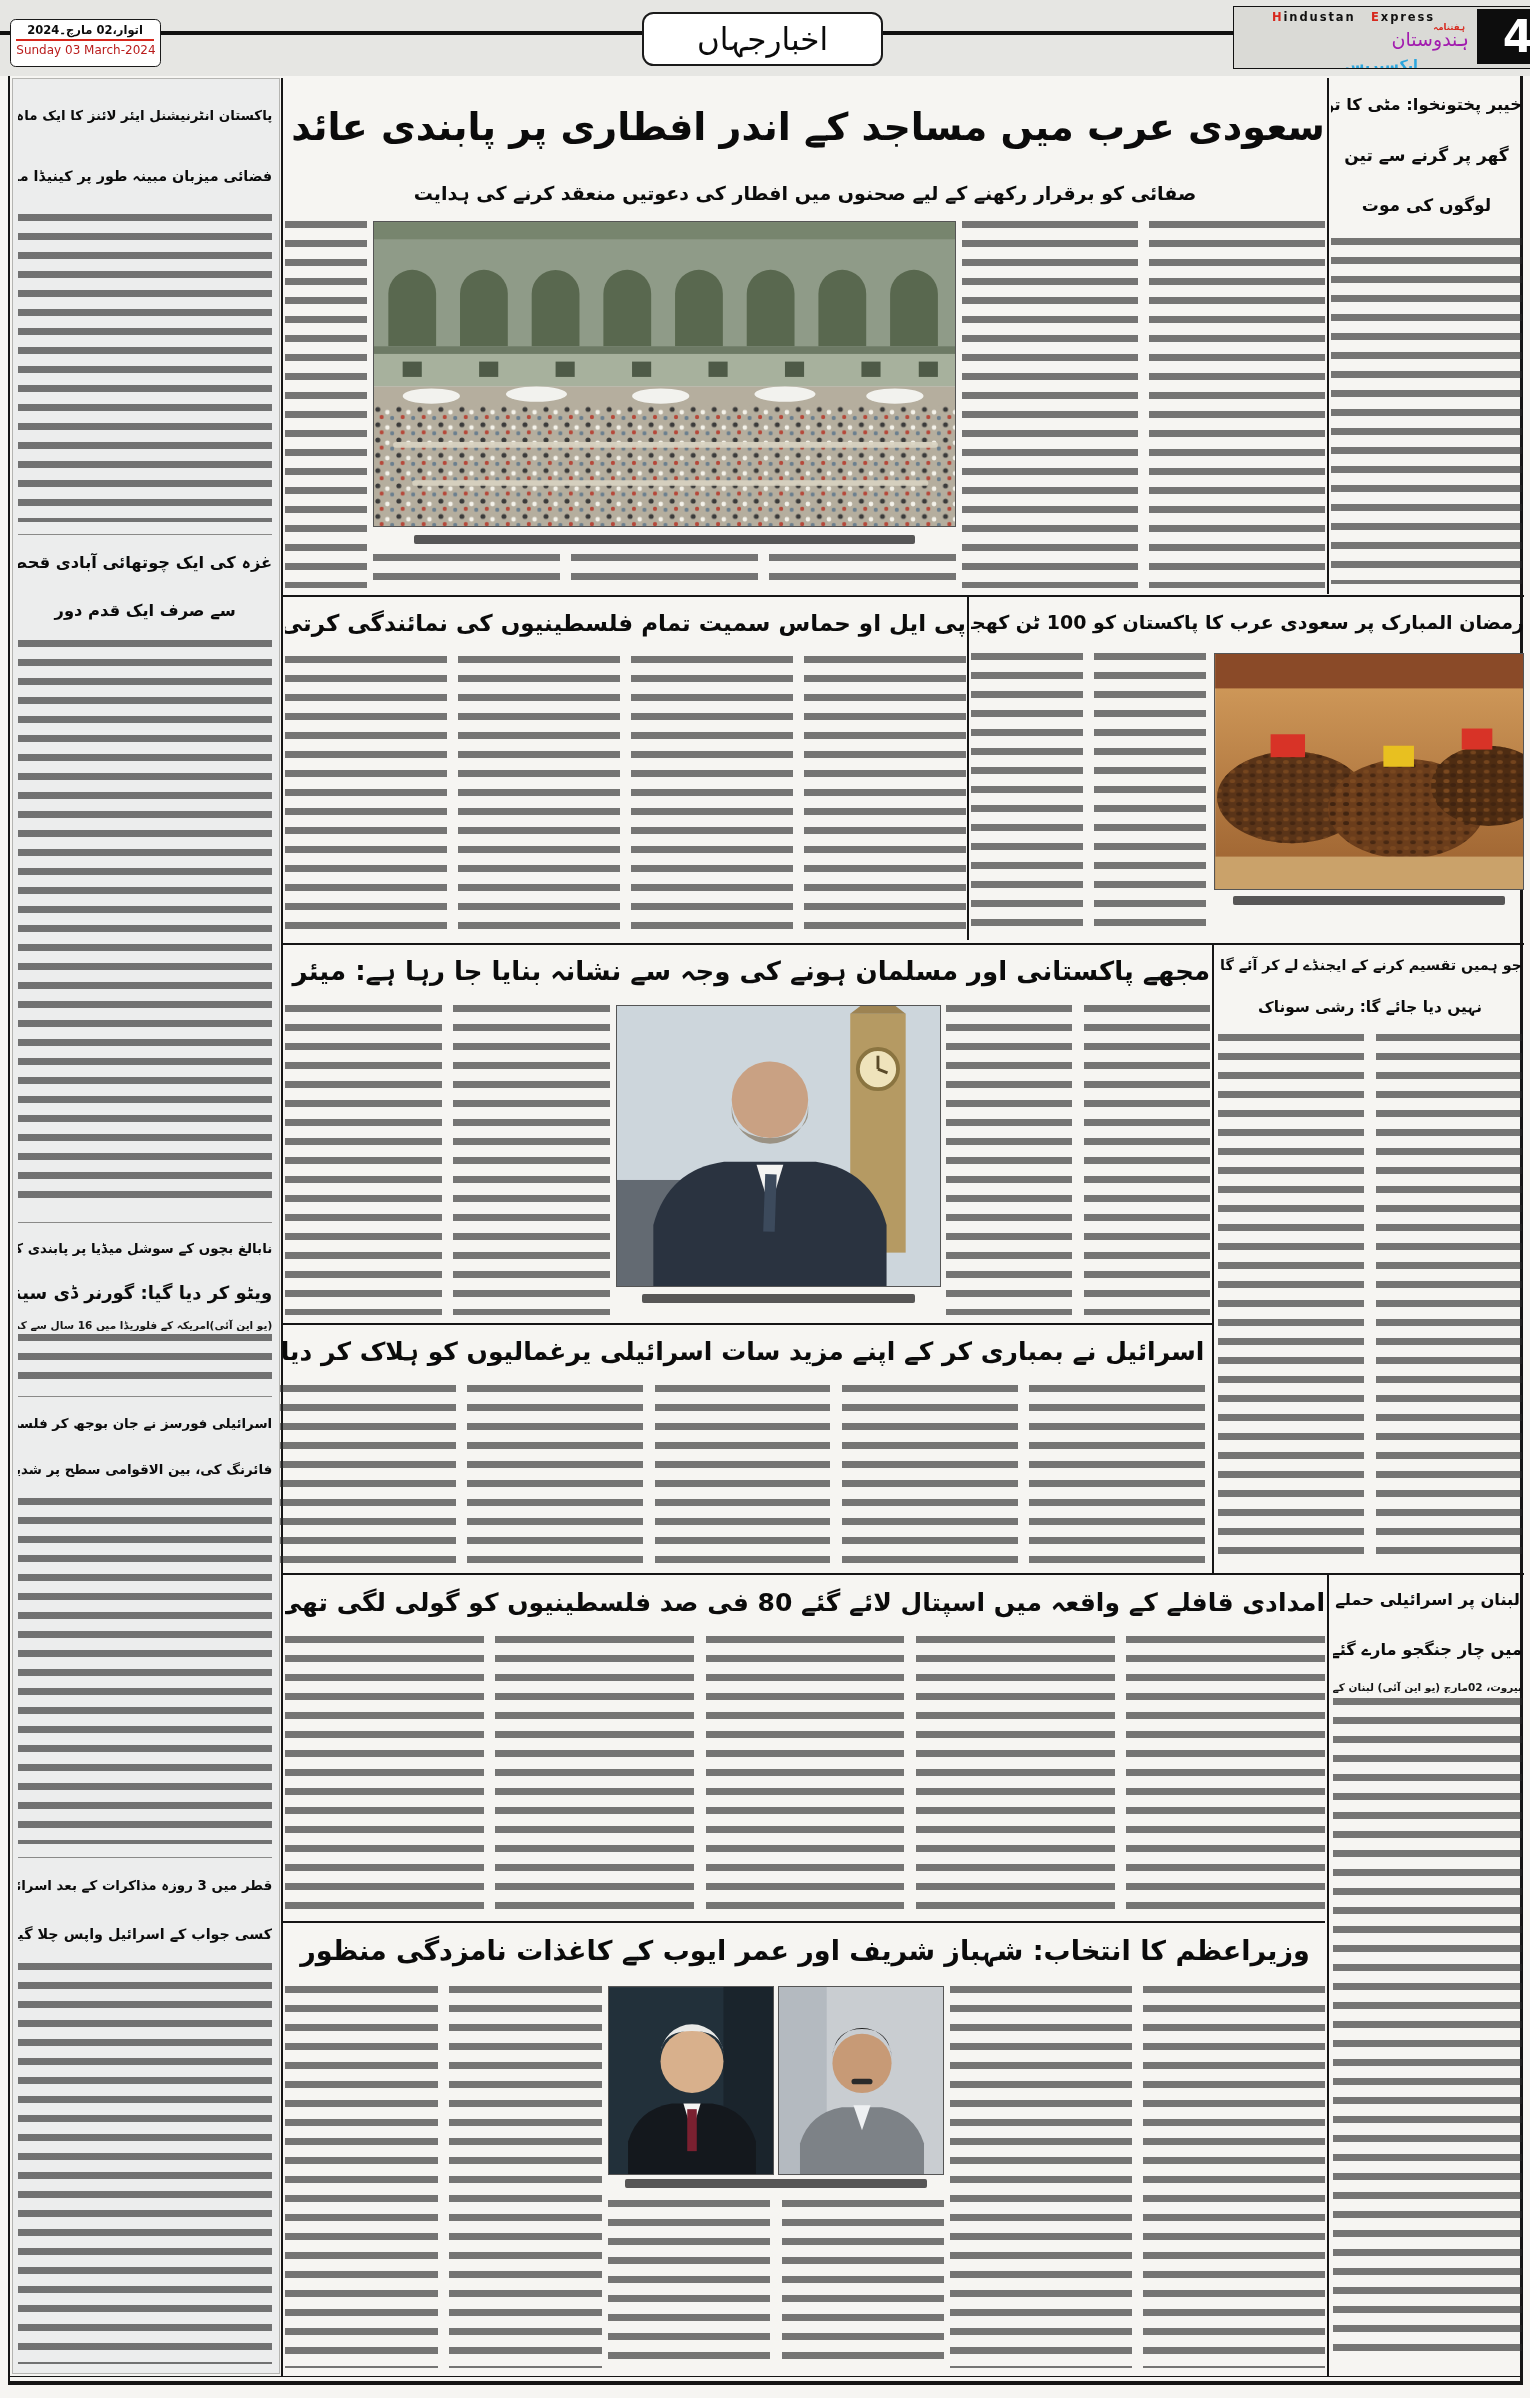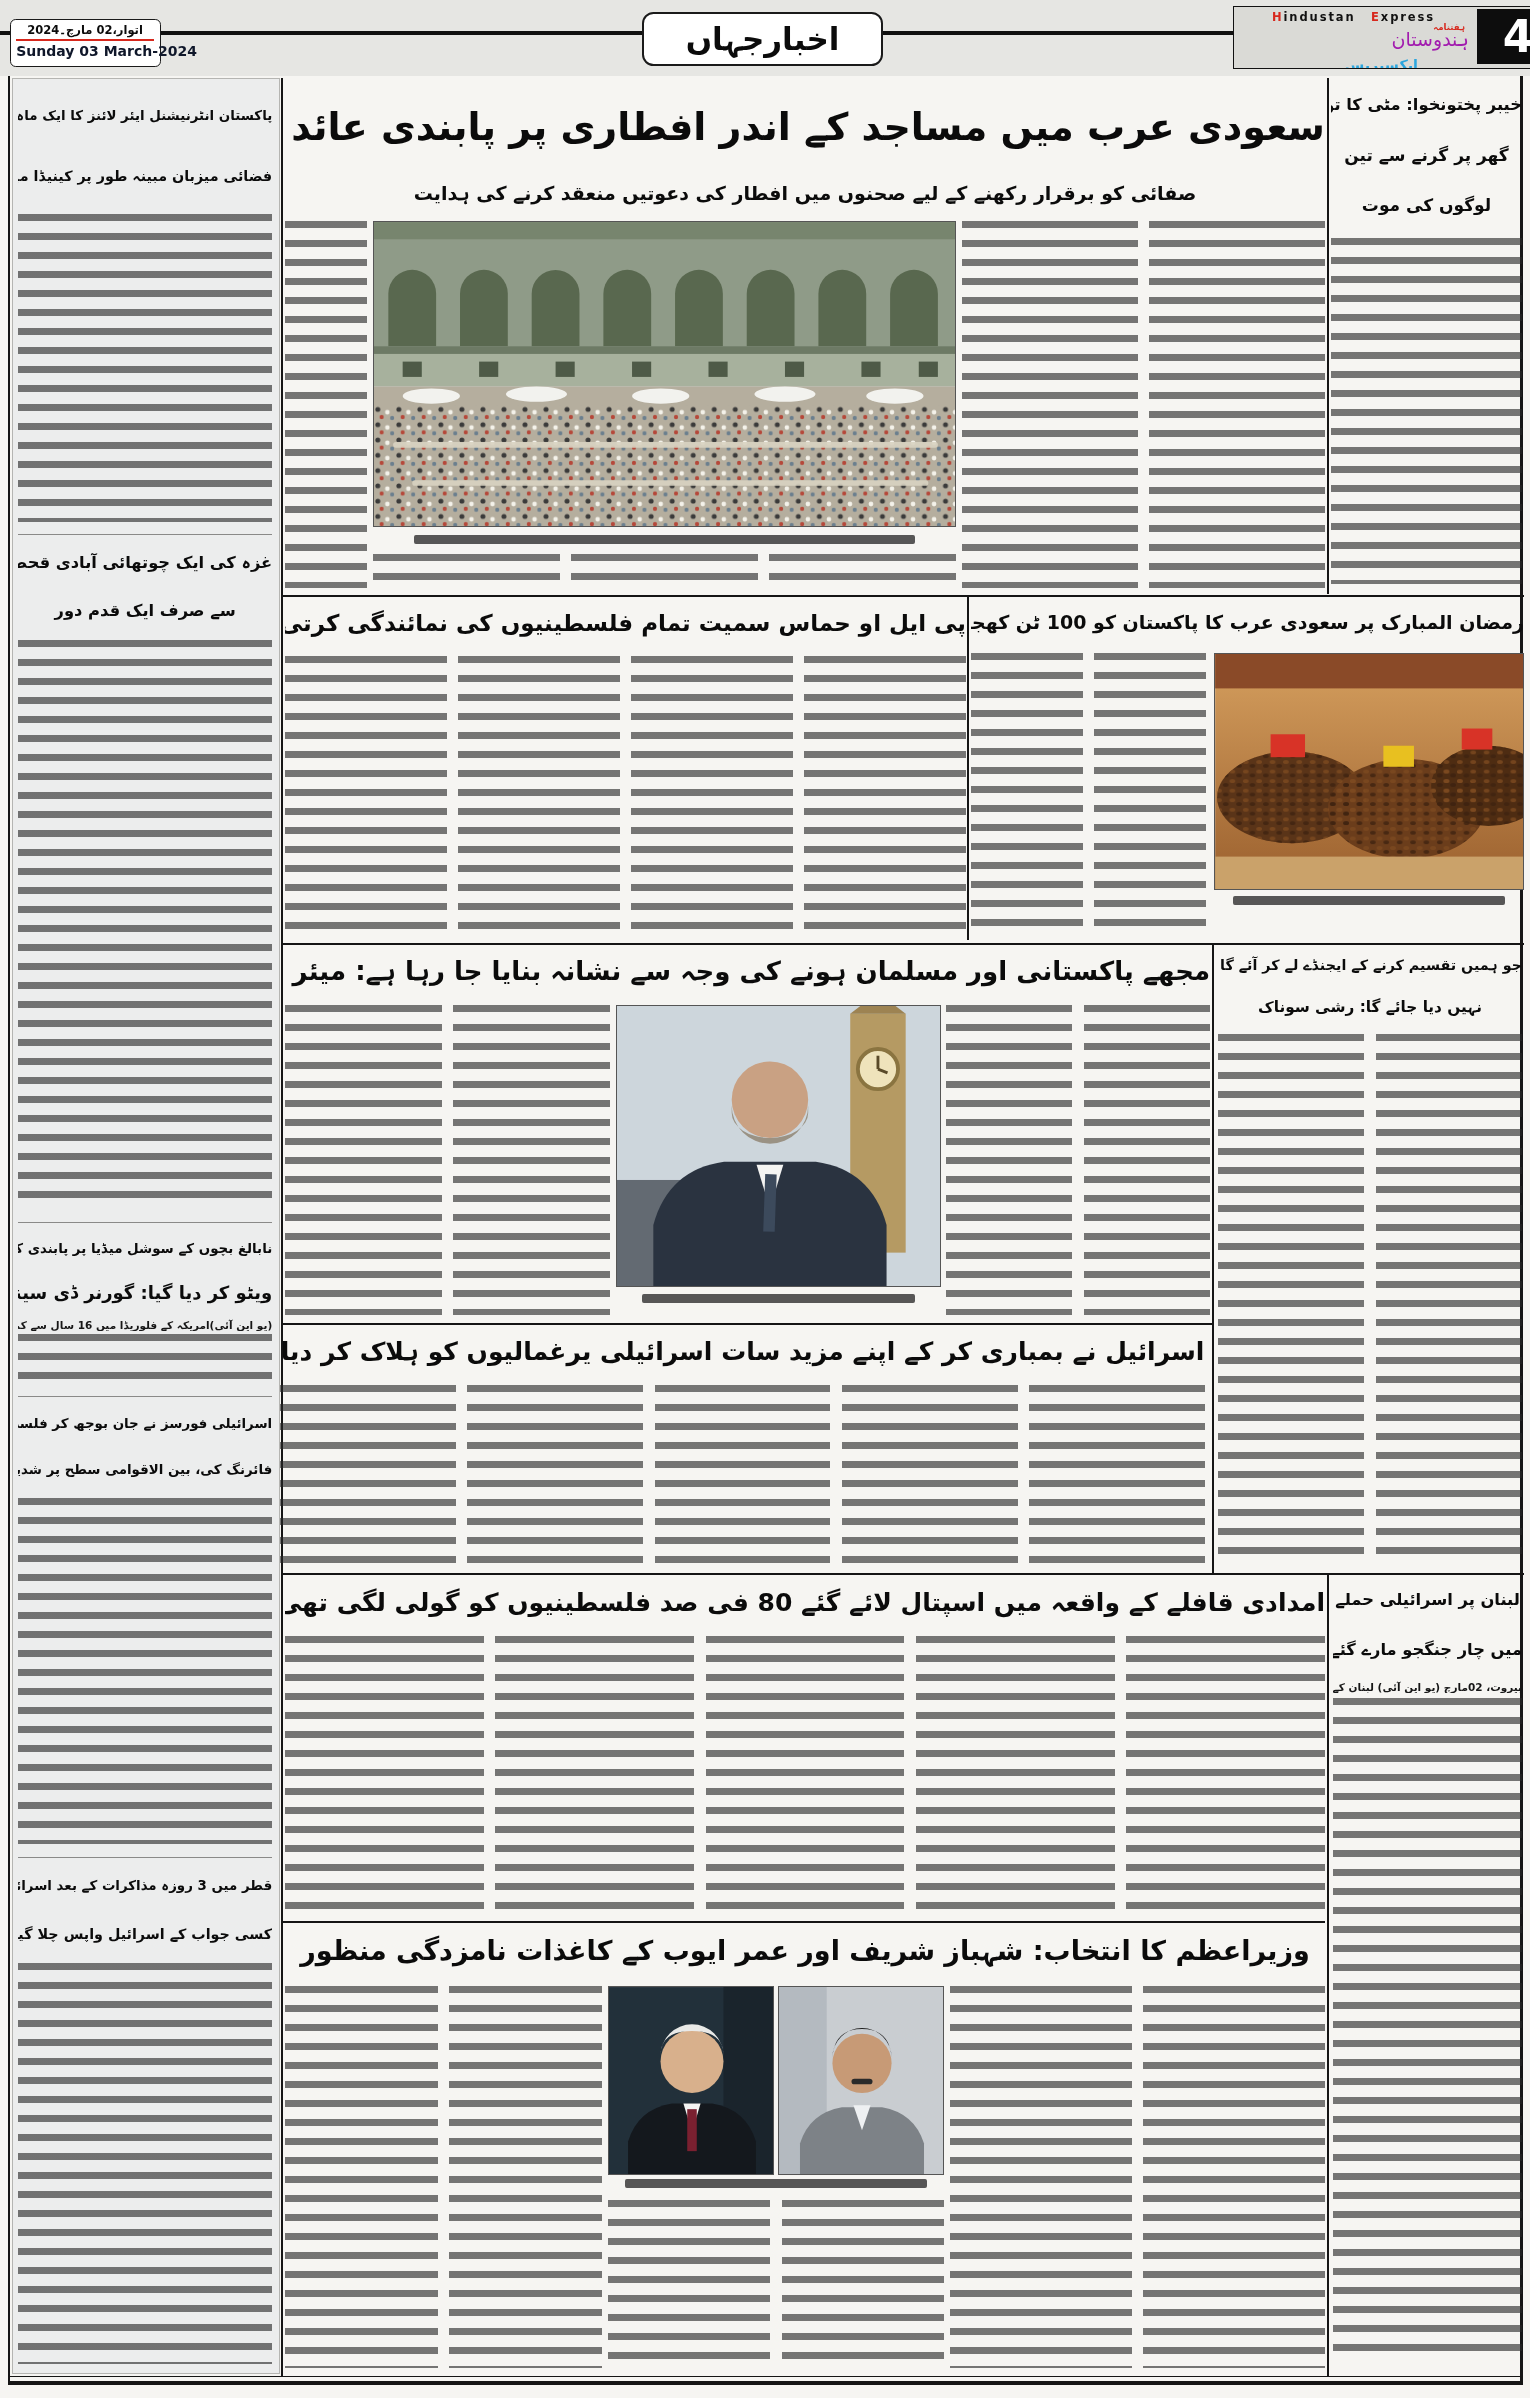--- a/index.html
+++ b/index.html
@@ -24,25 +24,25 @@
 <body>
 
 <div id="page">
 
   <div class="abs" style="left:0;top:0;width:1530px;height:76px;background:#e6e6e3">
     <div class="abs" style="left:0;top:31px;width:1530px;height:3.8px;background:#101010"></div>
 
     <div class="abs boxed" style="left:9.6px;top:19px;width:151px;height:48px;border-radius:5.7px;padding:2.9px 5.7px;text-align:center">
       <div class="rtl" style="font-size:11.5px;font-weight:bold;color:#0b0b0b;white-space:nowrap">اتوار،02 مارچ۔2024</div>
       <div style="height:1.9px;background:#d7281d;margin:1.9px 0"></div>
-      <div style="font-size:14px;font-weight:bold;color:#0f172a;white-space:nowrap">Sunday 03 March-2024</div>
+      <div style="font-size:12px;font-weight:normal;color:#b91c1c;white-space:nowrap">Sunday 03 March-2024</div>
     </div>
 
     <div class="abs boxed" style="left:642px;top:11.5px;width:241px;height:54px;border-width:2.9px;border-radius:11.5px;display:flex;align-items:center;justify-content:center">
-      <span class="rtl" style="font-size:31px;font-weight:bold;color:#0b0b0b;white-space:nowrap">اخبارجہاں</span>
+      <span class="rtl" style="font-size:31px;font-weight:normal;color:#0b0b0b;white-space:nowrap">اخبارجہاں</span>
     </div>
 
     <div class="abs" style="left:1233px;top:5.7px;width:329px;height:63px;background:#dadad6;border:1.9px solid #111;overflow:hidden">
       <div style="position:absolute;left:38px;top:3.8px;font-size:11.5px;font-weight:bold;letter-spacing:1.9px;white-space:nowrap">
         <span style="color:#d7281d">H</span><span style="color:#111">industan</span>
         <span style="color:#d7281d;margin-left:9.6px">E</span><span style="color:#111">xpress</span>
       </div>
       <div class="rtl" style="position:absolute;right:96px;top:15.3px;font-size:8.6px;color:#d7281d;font-weight:bold">ہفتنامہ</div>
       <div class="rtl" style="position:absolute;right:92px;top:21px;font-size:19px;font-weight:normal;color:#a21caf;white-space:nowrap">ہندوستان</div>
       <div class="rtl" style="position:absolute;right:143px;top:50px;font-size:14.3px;font-weight:bold;color:#2ba6de;white-space:nowrap">ایکسپریس</div>

